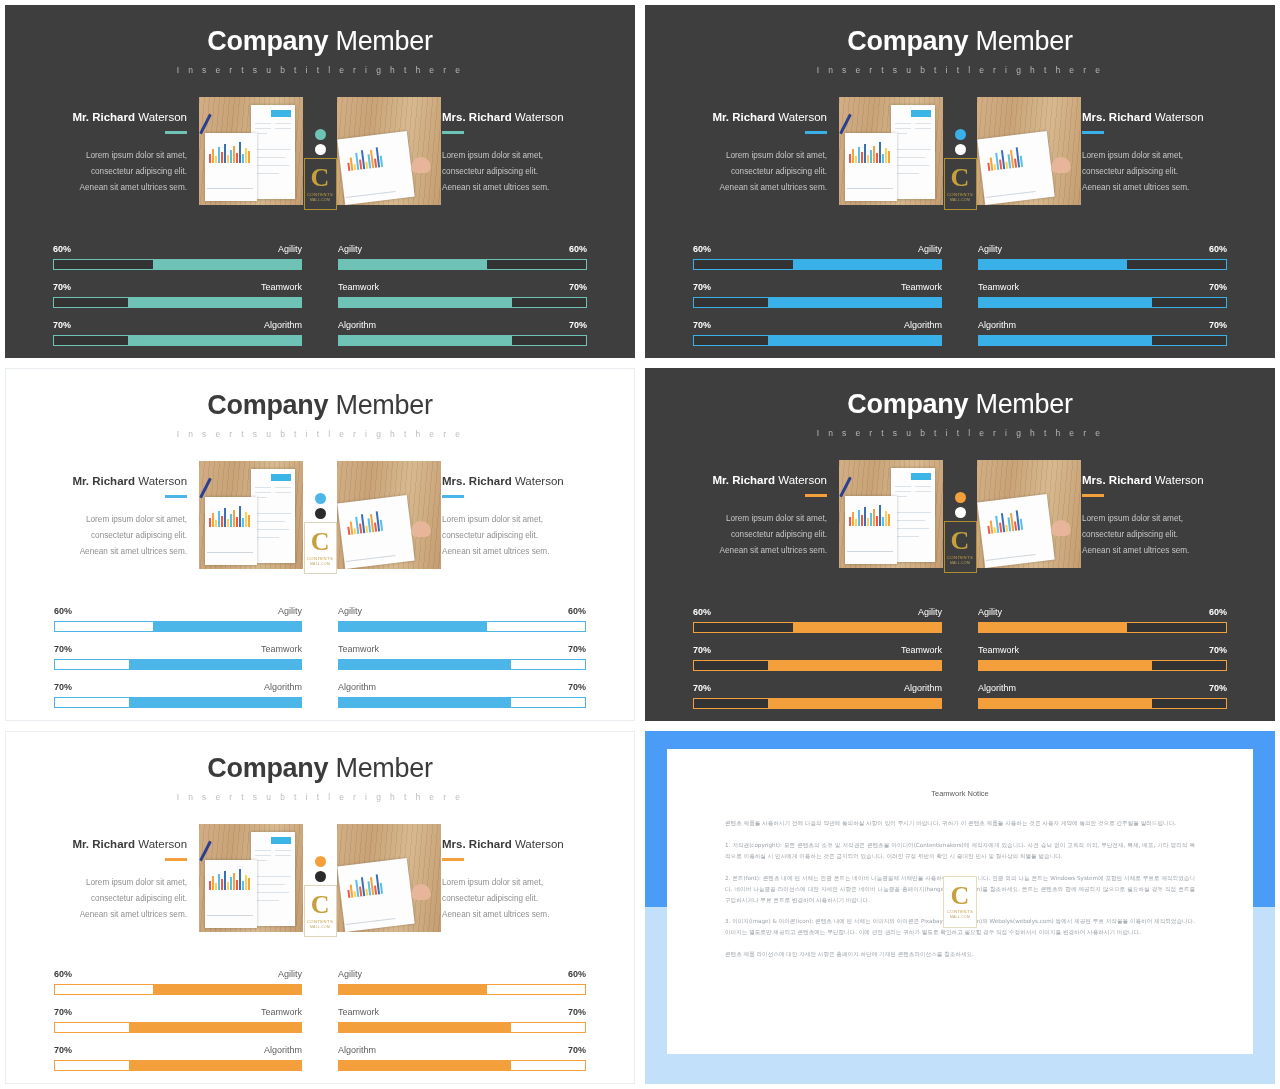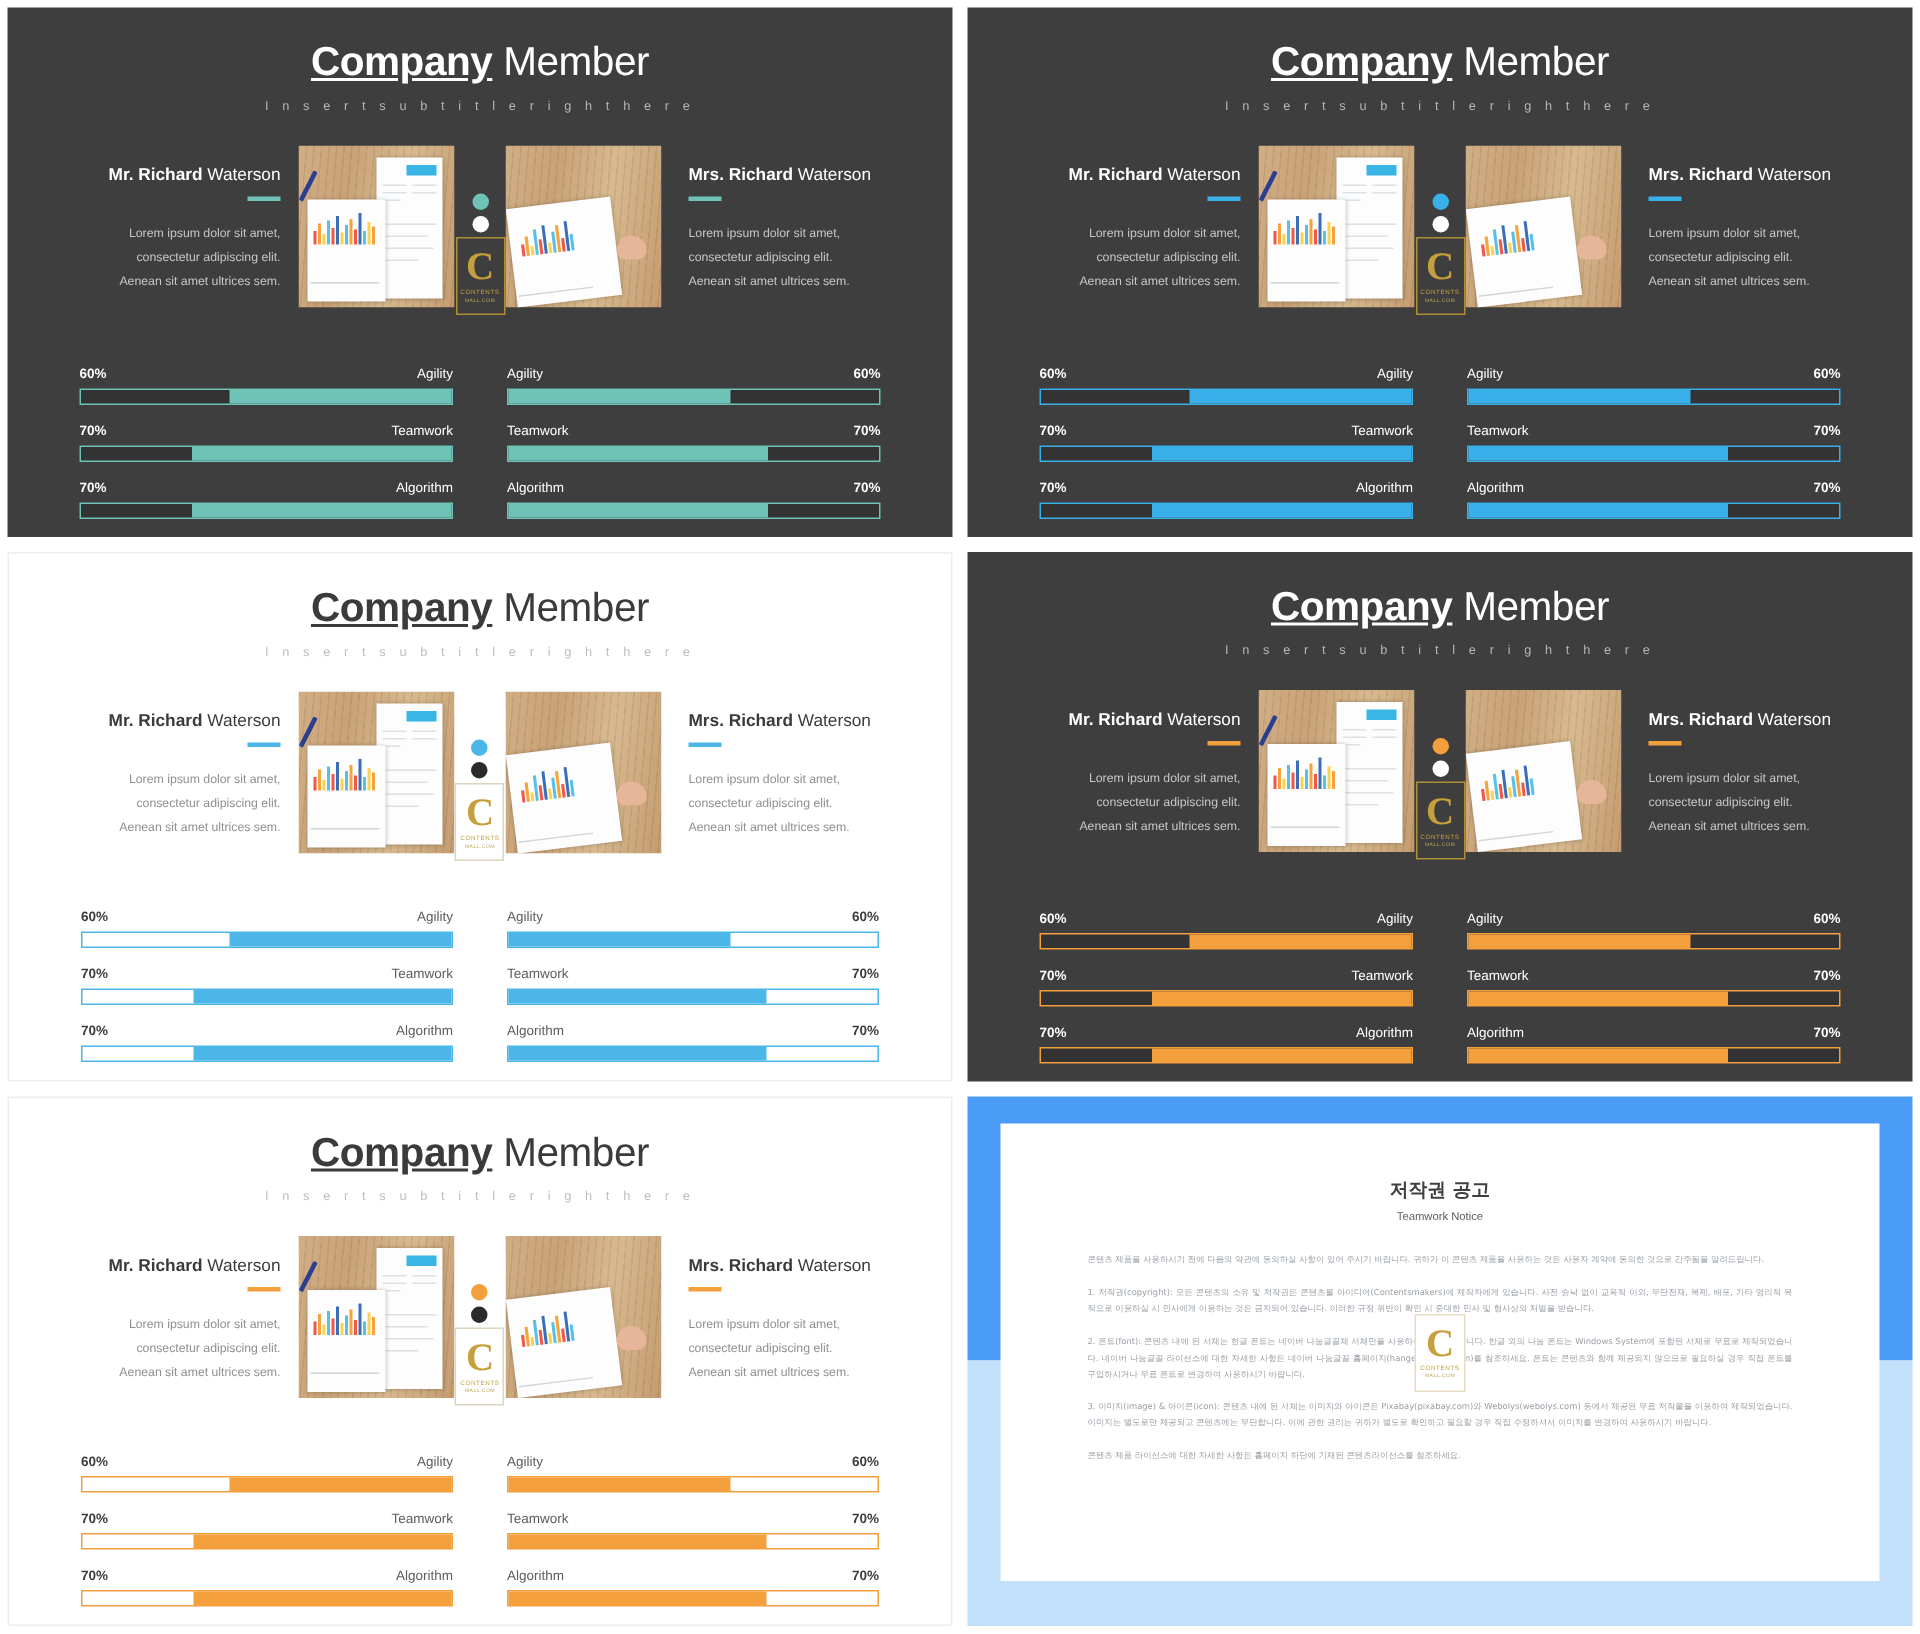--- a/index.html
+++ b/index.html
@@ -21,21 +21,21 @@
     position: relative;
     width: 100%; height: 100%;
     overflow: hidden;
   }
   .slide.dark { background: #3e3e3e; }
   .slide.light { background: #ffffff; border: 1px solid #e9eef2; }
 
   
   .hdr { padding-top: 22px; text-align: center; }
   .title { font-size: 27px; line-height: 1.08; letter-spacing: -0.3px; }
-  .title .b { font-weight: 700; text-decoration: underline; }
+  .title .b { font-weight: 700; }
   .title .n { font-weight: 400; }
   .slide.dark .title { color: #ffffff; }
   .slide.light .title { color: #3b3b3b; }
   .subtitle {
     margin-top: 9px;
     font-size: 8.5px;
     letter-spacing: 3.4px;
   }
   .slide.dark .subtitle { color: #b6b6b6; }
   .slide.light .subtitle { color: #bdbdbd; }
@@ -44,21 +44,21 @@
   .profile {
     position: relative;
     margin-top: 22px;
     display: flex;
     align-items: flex-start;
     justify-content: flex-end;
     padding: 0 34px;
   }
   .bio { width: 160px; padding-top: 14px; }
   .bio.l { text-align: right; padding-right: 12px; }
-  .bio.r { text-align: left;  padding-left: 18px; }
+  .bio.r { text-align: left;  padding-left: 1px; }
   .pname { font-size: 11.5px; white-space: nowrap; }
   .pname .b { font-weight: 700; }
   .pname .n { font-weight: 400; }
   .slide.dark .pname { color: #ffffff; }
   .slide.light .pname { color: #3b3b3b; }
   .rule { height: 2.5px; width: 22px; margin-top: 8px; }
   .bio.l .rule { margin-left: auto; }
   .ptext { margin-top: 14px; font-size: 8.2px; line-height: 1.95; }
   .slide.dark .ptext { color: #c7c7c7; }
   .slide.light .ptext { color: #8f8f8f; }
@@ -999,21 +999,20 @@
           </div>
       </div>
     </div>
   </div>
 
   <div class="cell">
     <div class="copy-slide">
       <div class="copy-band-top"></div>
       <div class="copy-band-bot"></div>
       <div class="copy-card">
-        <div class="copy-title">저작권 공고</div>
         <div class="copy-sub">Teamwork Notice</div>
         <div class="copy-body">
           <p class="copy-p">콘텐츠 제품을 사용하시기 전에 다음의 약관에 동의하실 사항이 있어 주시기 바랍니다. 귀하가 이 콘텐츠 제품을 사용하는 것은 사용자 계약에 동의한 것으로 간주됨을 알려드립니다.</p>
           <p class="copy-p">1. 저작권(copyright): 모든 콘텐츠의 소유 및 저작권은 콘텐츠몰 아이디어(Contentsmakers)에 제작자에게 있습니다. 사전 승낙 없이 교육적 이외, 무단전재, 복제, 배포, 기타 영리적 목적으로 이용하실 시 민사에게 이용하는 것은 금지되어 있습니다. 이러한 규정 위반이 확인 시 중대한 민사 및 형사상의 처벌을 받습니다.</p>
           <p class="copy-p">2. 폰트(font): 콘텐츠 내에 된 서체는 한글 폰트는 네이버 나눔글꼴체 서체만을 사용하여 제작되었습니다. 한글 외의 나눔 폰트는 Windows System에 포함된 서체로 무료로 제작되었습니다. 네이버 나눔글꼴 라이선스에 대한 자세한 사항은 네이버 나눔글꼴 홈페이지(hangeul.naver.com)를 참조하세요. 폰트는 콘텐츠와 함께 제공되지 않으므로 필요하실 경우 직접 폰트를 구입하시거나 무료 폰트로 변경하여 사용하시기 바랍니다.</p>
           <p class="copy-p">3. 이미지(image) &amp; 아이콘(icon): 콘텐츠 내에 된 서체는 이미지와 아이콘은 Pixabay(pixabay.com)와 Webolys(webolys.com) 등에서 제공된 무료 저작물을 이용하여 제작되었습니다. 이미지는 별도로만 제공되고 콘텐츠에는 무단합니다. 이에 관한 권리는 귀하가 별도로 확인하고 필요할 경우 직접 수정하셔서 이미지를 변경하여 사용하시기 바랍니다.</p>
           <p class="copy-p">콘텐츠 제품 라이선스에 대한 자세한 사항은 홈페이지 하단에 기재된 콘텐츠라이선스를 참조하세요.</p>
         </div>
         <div class="copy-watermark">
           <div class="badge-c">C</div>

